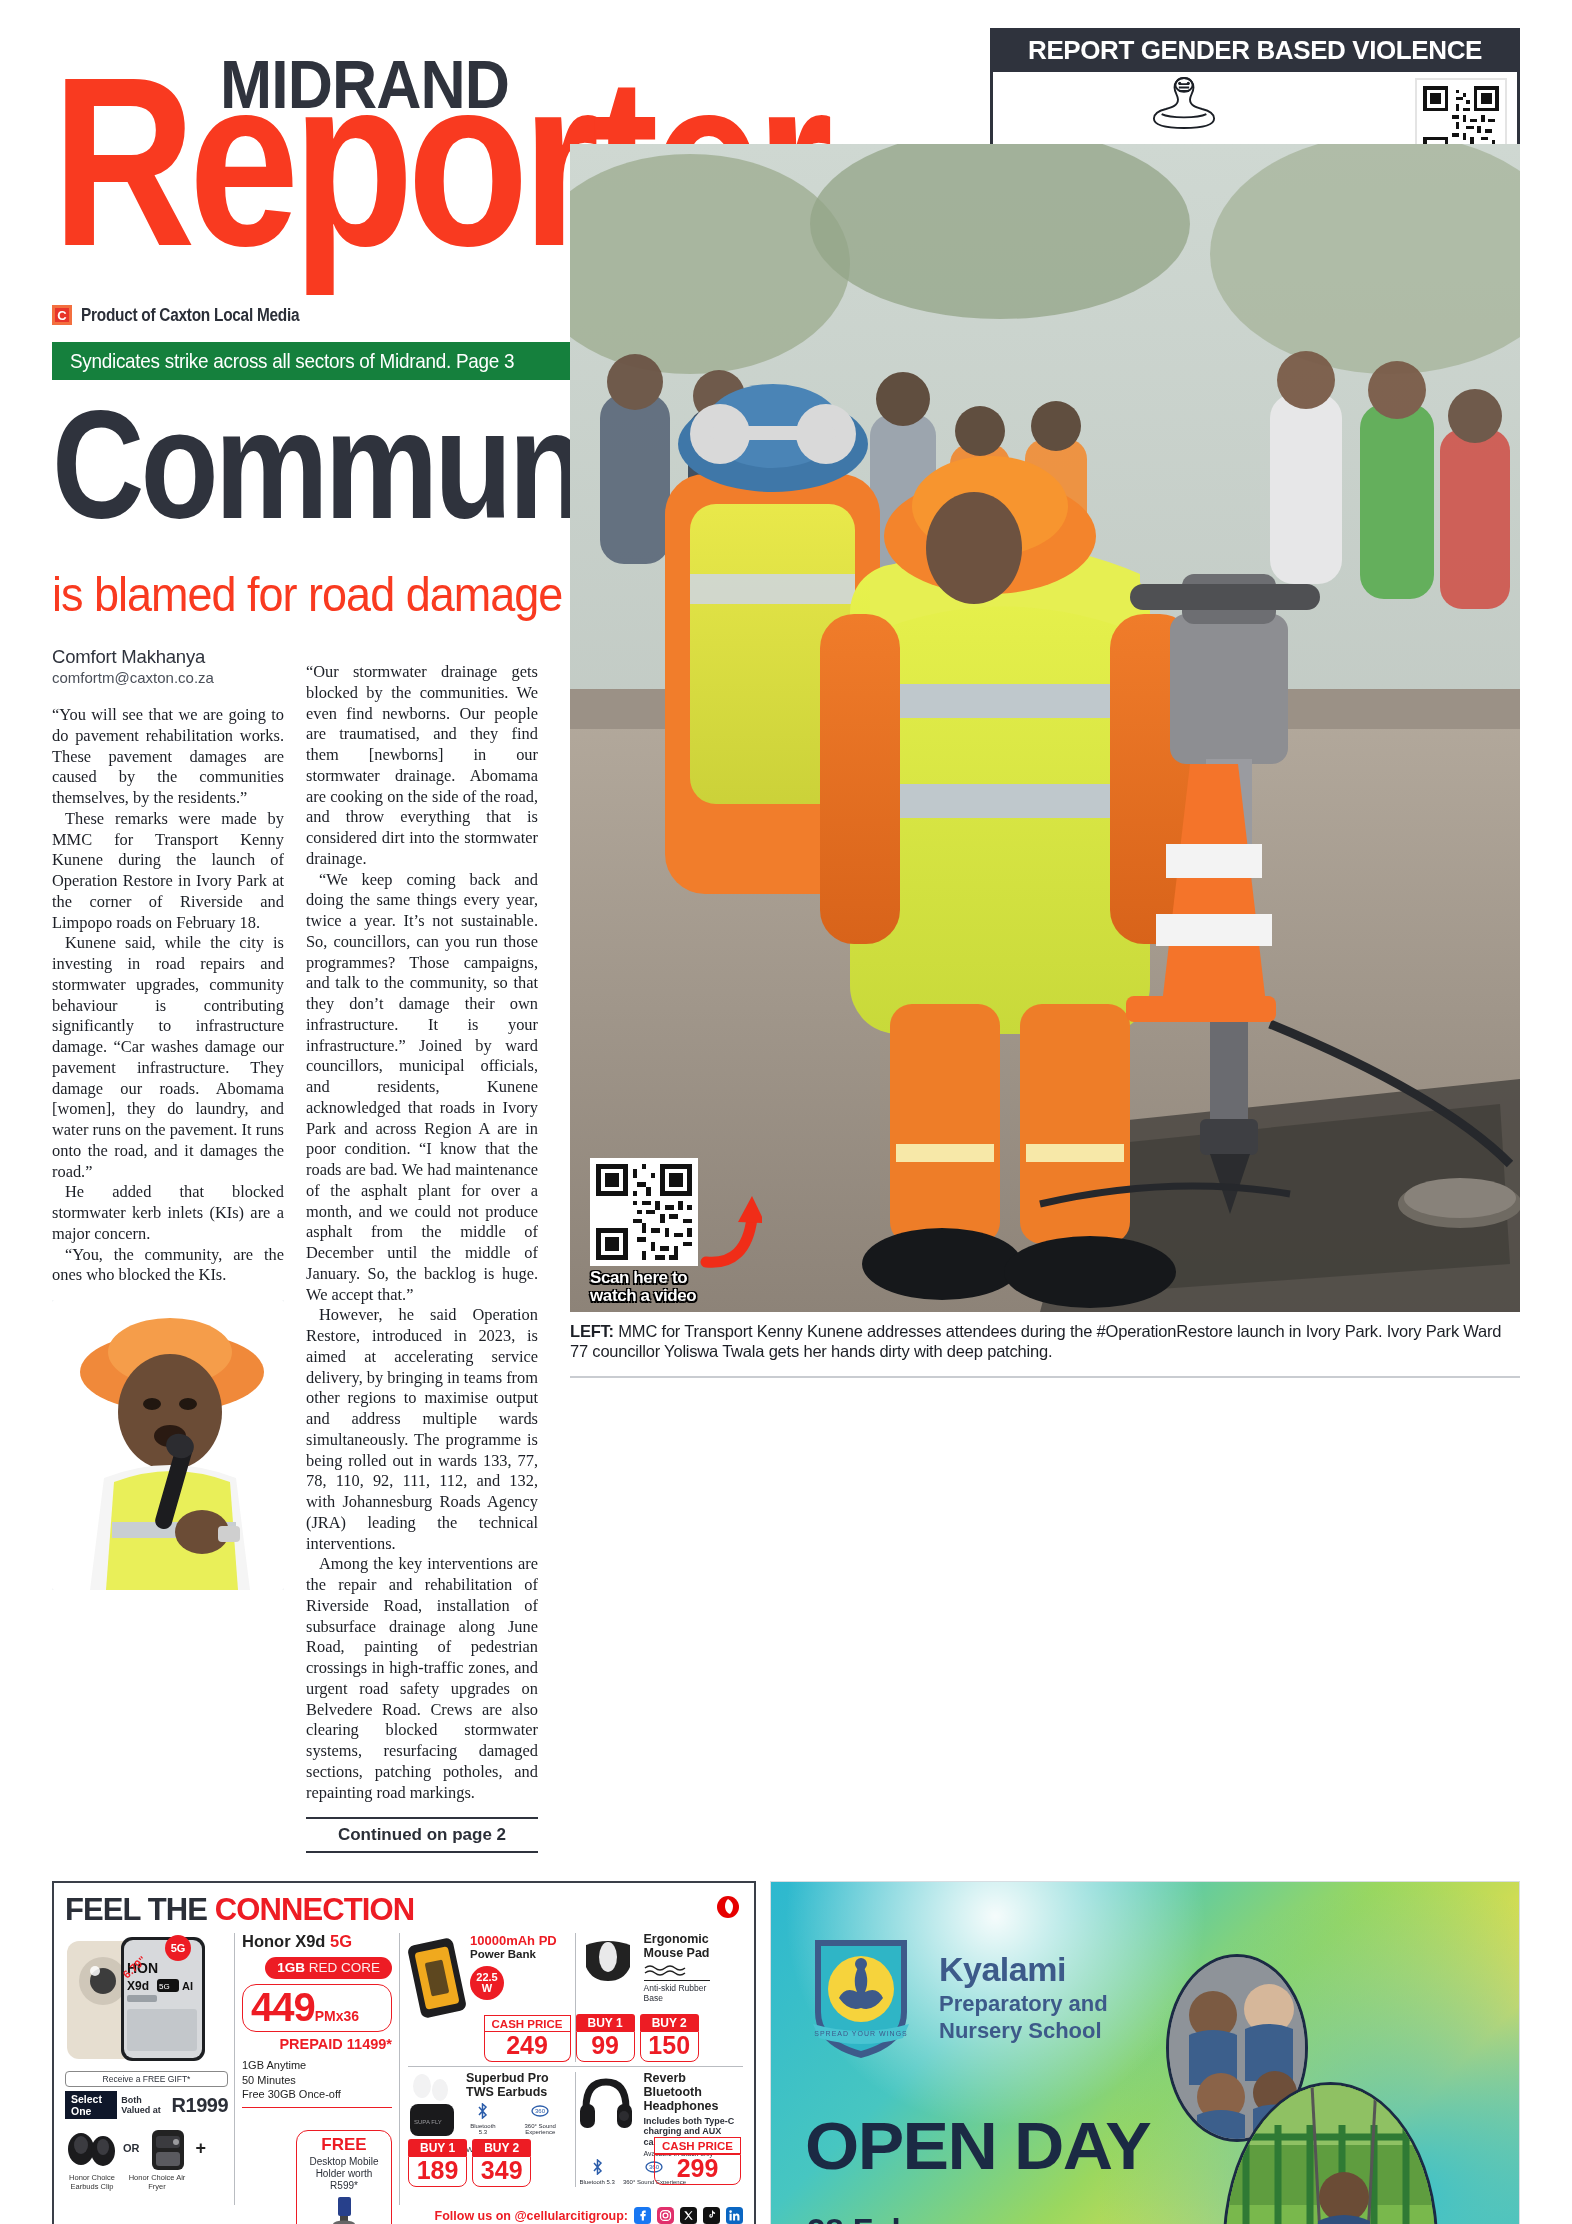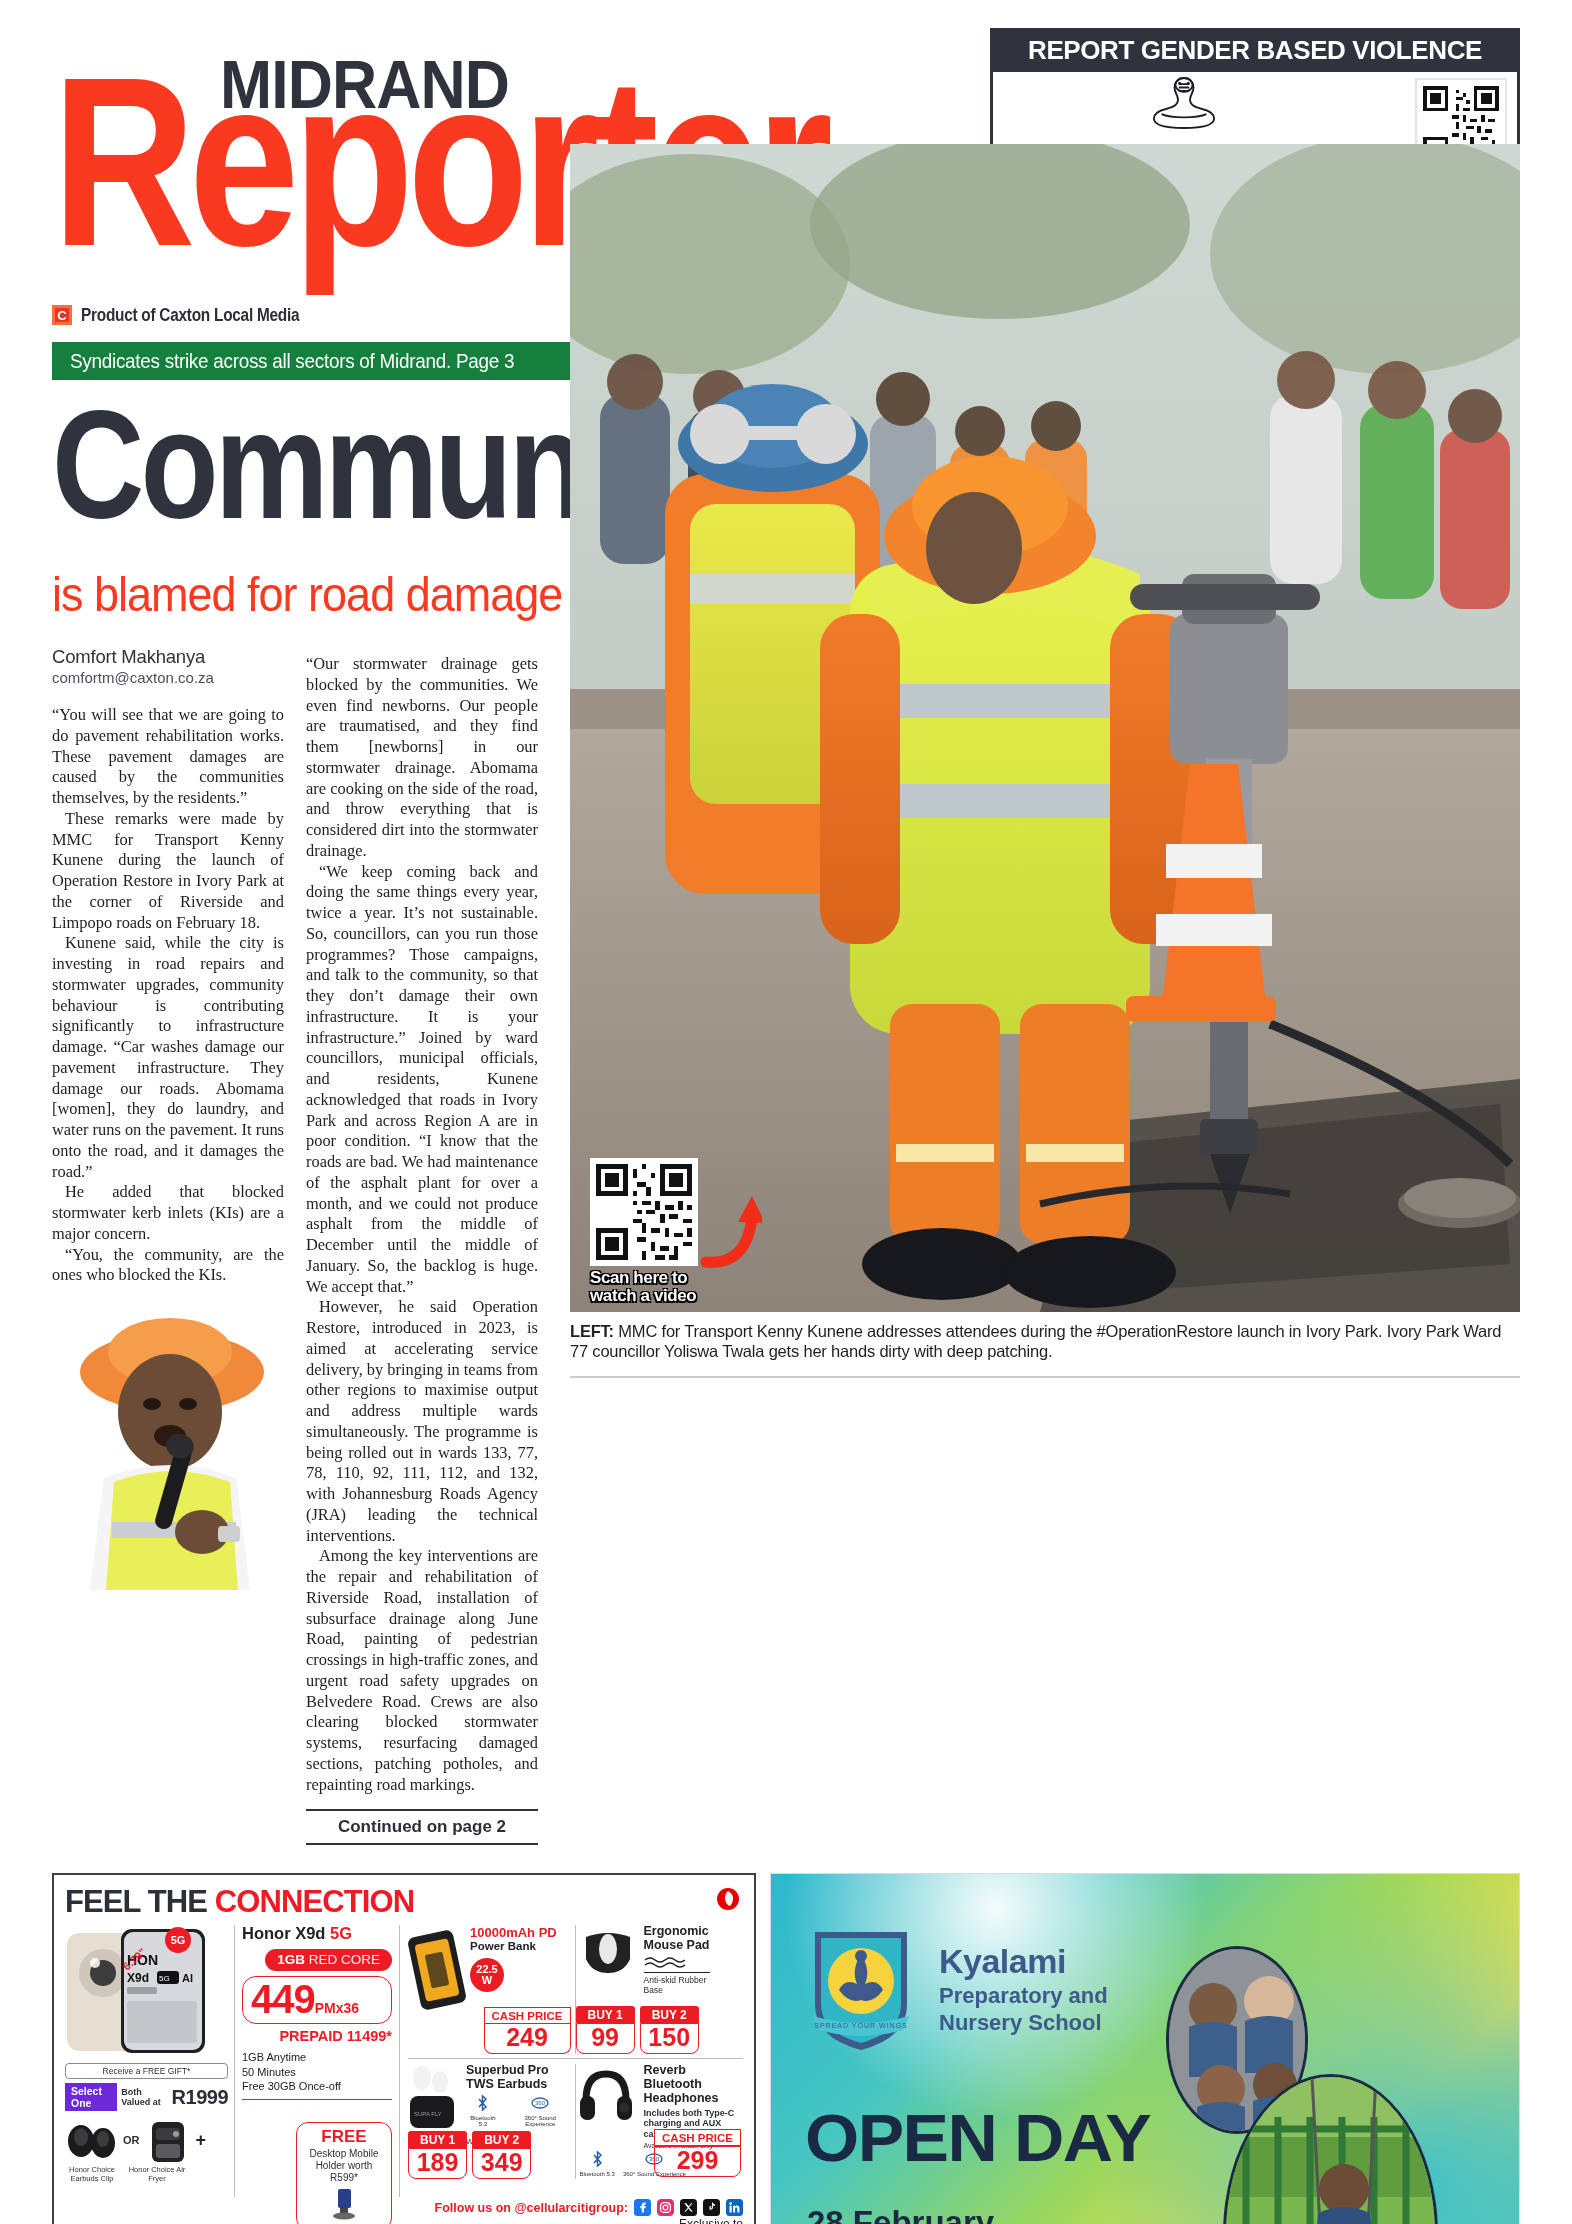--- a/index.html
+++ b/index.html
@@ -182,21 +182,21 @@
   .bigprice { color: #ed1c24; font-weight: bold; font-size: 40px; line-height: 0.9; letter-spacing: -1px; }
   .pmx { color: #ed1c24; font-weight: bold; font-size: 14px; }
   .prepaid { color: #ed1c24; font-weight: bold; font-size: 14.5px; }
   .bullets { font-size: 11px; line-height: 1.35; color: #222; }
   .freegift-box {
     border: 1.5px solid #ed1c24; border-radius: 12px; text-align: center;
     padding: 4px 6px 6px; width: 96px; font-size: 10px; line-height: 1.2;
   }
   .freegift-box .ttl { color: #ed1c24; font-weight: bold; font-size: 17px; }
   .selectone {
-    background: #6d28d9; color: #fff; font-weight: bold; font-size: 10.5px;
+    background: #0f172a; color: #fff; font-weight: bold; font-size: 10.5px;
     padding: 2px 6px; display: inline-block;
   }
   .bothvalued { font-weight: bold; font-size: 9px; }
   .r1999 { font-weight: bold; font-size: 20px; letter-spacing: -0.5px; }
   .tinycap { font-size: 7.5px; color: #333; text-align: center; line-height: 1.15; }
   .cashtag {
     border: 1.3px solid #ed1c24; color: #ed1c24; font-weight: bold; font-size: 11.5px;
     padding: 1.5px 7px; display: inline-block; background:#fff;
   }
   .buytag {
@@ -570,21 +570,21 @@
             <ellipse cx="128" cy="146" rx="14" ry="12" fill="#2c2c30" transform="rotate(16 128 146)"></ellipse>
 
             <ellipse cx="150" cy="232" rx="27" ry="22" fill="#6b4c36"></ellipse>
 
             <rect x="166" y="226" width="22" height="16" rx="4" fill="#cfcfcf"></rect>
           </svg>
         </div>
       </div>
 
       <div class="col">
-        <div class="body-text" style="margin-top:8px;">
+        <div class="body-text" style="margin-top:16px;">
           <p class="noindent">“Our stormwater drainage gets blocked by the communities. We even find newborns. Our people are traumatised, and they find them [newborns] in our stormwater drainage. Abomama are cooking on the side of the road, and throw everything that is considered dirt into the stormwater drainage.</p>
           <p>“We keep coming back and doing the same things every year, twice a year. It’s not sustainable. So, councillors, can you run those programmes? Those campaigns, and talk to the community, so that they don’t damage their own infrastructure. It is your infrastructure.” Joined by ward councillors, municipal officials, and residents, Kunene acknowledged that roads in Ivory Park and across Region A are in poor condition. “I know that the roads are bad. We had maintenance of the asphalt plant for over a month, and we could not produce asphalt from the middle of December until the middle of January. So, the backlog is huge. We accept that.”</p>
           <p>However, he said Operation Restore, introduced in 2023, is aimed at accelerating service delivery, by bringing in teams from other regions to maximise output and address multiple wards simultaneously. The programme is being rolled out in wards 133, 77, 78, 110, 92, 111, 112, and 132, with Johannesburg Roads Agency (JRA) leading the technical interventions.</p>
           <p>Among the key interventions are the repair and rehabilitation of Riverside Road, installation of subsurface drainage along June Road, painting of pedestrian crossings in high-traffic zones, and urgent road safety upgrades on Belvedere Road. Crews are also clearing blocked stormwater systems, resurfacing damaged sections, patching potholes, and repainting road markings.</p>
         </div>
         <div class="continued" style="margin-left:0;margin-top:14px;">Continued on page 2</div>
       </div>
     </div>
   </div>
 

